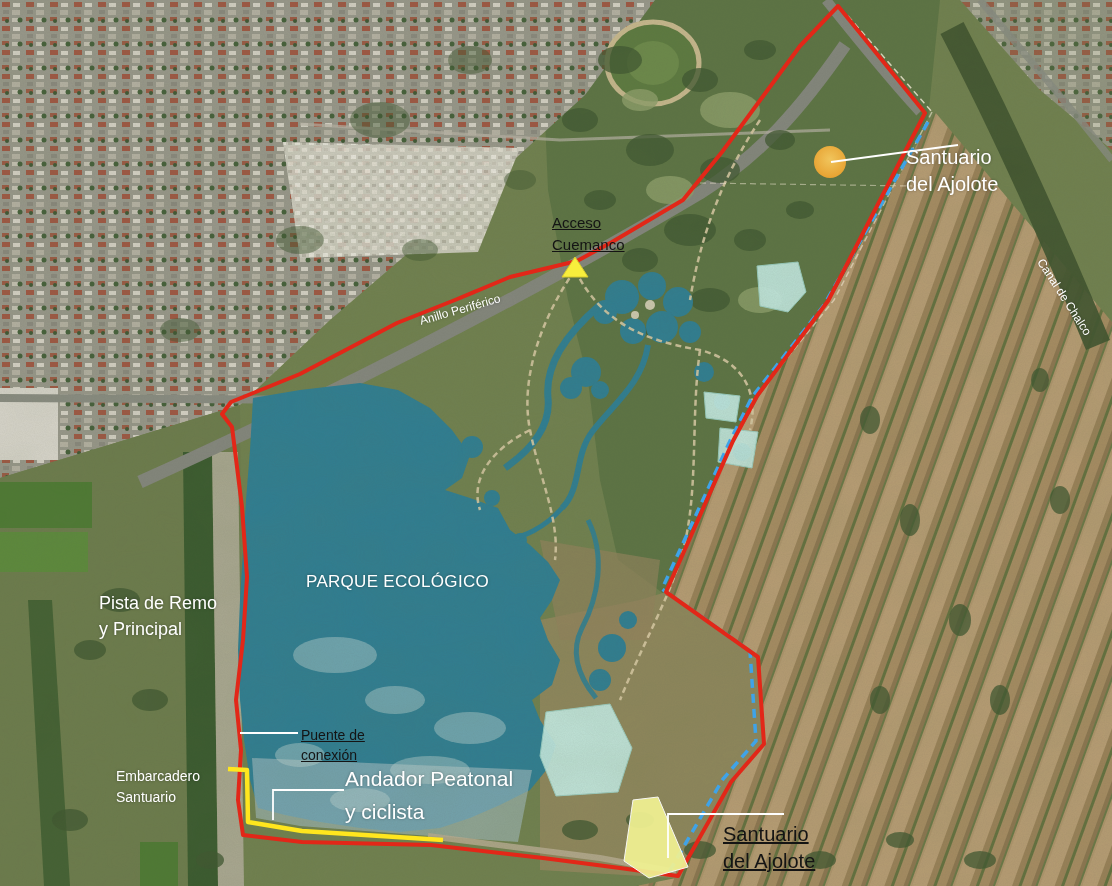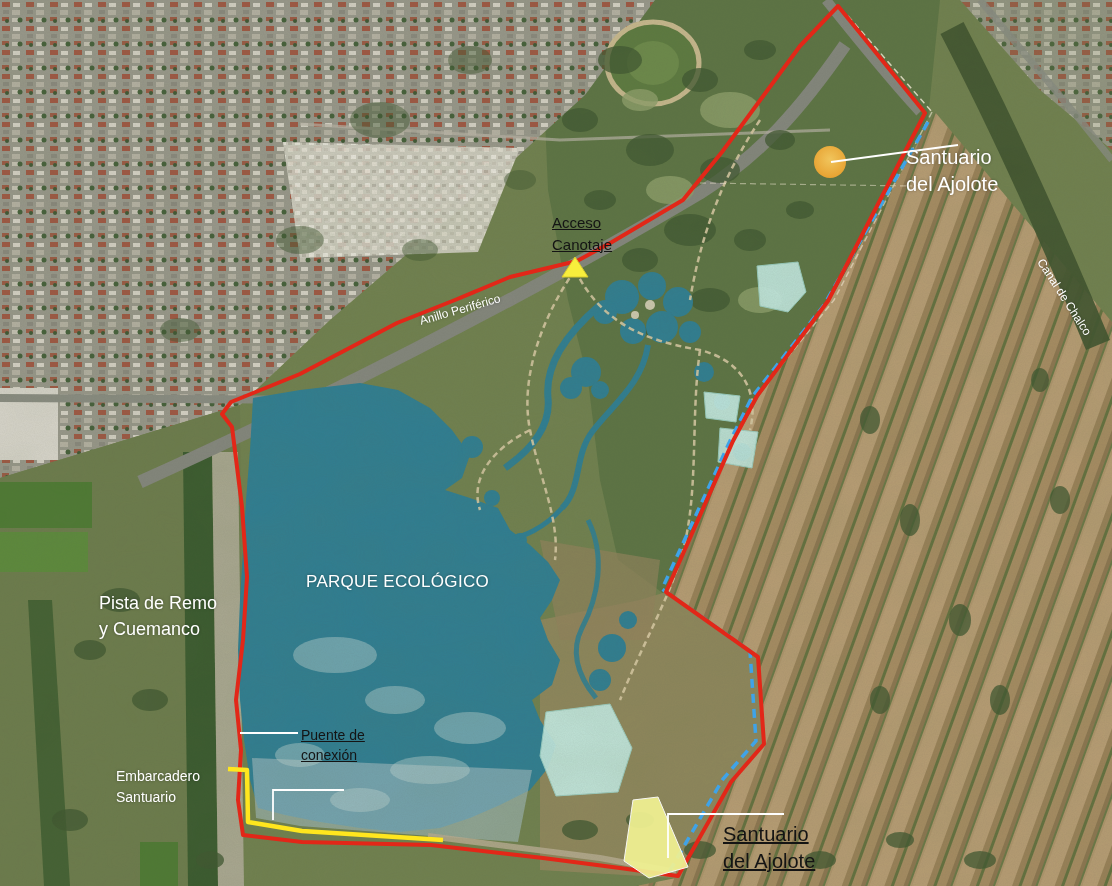--- a/index.html
+++ b/index.html
@@ -257,44 +257,48 @@
     <span class="ln">Santuario</span>
     <span class="ln">del Ajolote</span>
   </div>
 
   <div class="lbl white" id="lbl-canal">
     <span>Canal de Chalco</span>
   </div>
 
   <div class="lbl dark" id="lbl-acceso">
     <span class="ln">Acceso</span>
-    <span class="ln">Canotaje</span>
+    <span class="ln">Cuemanco</span>
   </div>
 
   <div class="lbl white" id="lbl-anillo">
     <span>Anillo Periférico</span>
   </div>
 
   <div class="lbl white" id="lbl-title">
     <span class="ln">PARQUE ECOLÓGICO</span>
   </div>
 
   <div class="lbl white" id="lbl-pista">
     <span class="ln">Pista de Remo</span>
-    <span class="ln">y Cuemanco</span>
+    <span class="ln">y Principal</span>
   </div>
 
   <div class="lbl dark" id="lbl-puente">
     <span class="ln">Puente de</span>
     <span class="ln">conexión</span>
   </div>
 
   <div class="lbl white" id="lbl-embarcadero">
     <span class="ln">Embarcadero</span>
     <span class="ln">Santuario</span>
   </div>
 
+  <div class="lbl white" id="lbl-andador">
+    <span class="ln">Andador Peatonal</span>
+    <span class="ln">y ciclista</span>
+  </div>
 
   <div class="lbl dark" id="lbl-santuario-s">
     <span class="ln">Santuario</span>
     <span class="ln">del Ajolote</span>
   </div>
 </div>
 
 </body></html>

